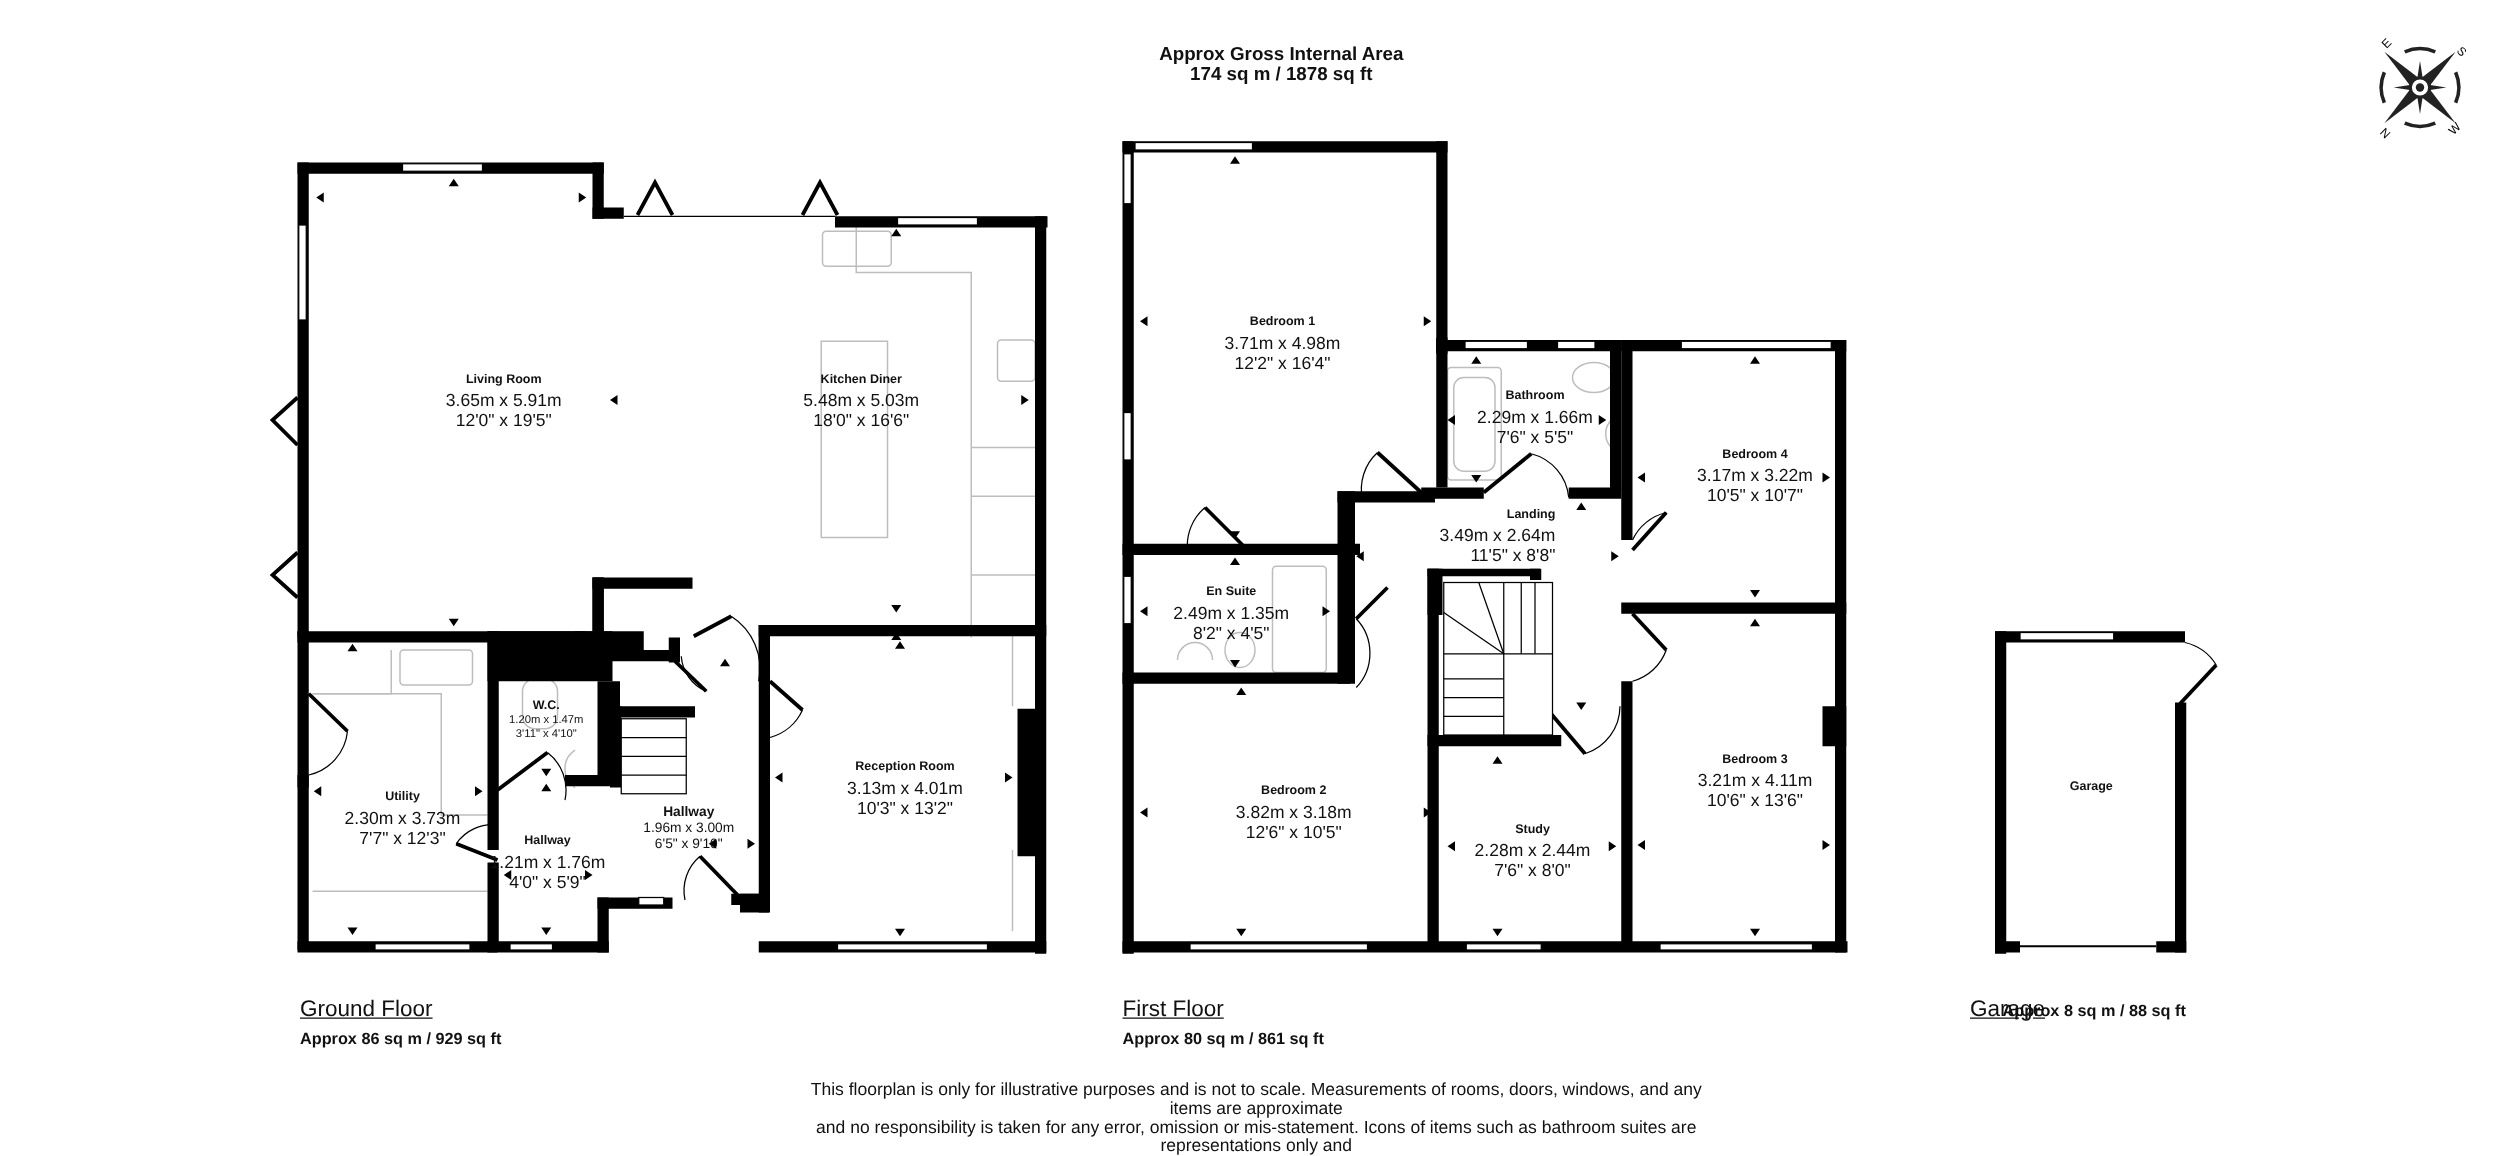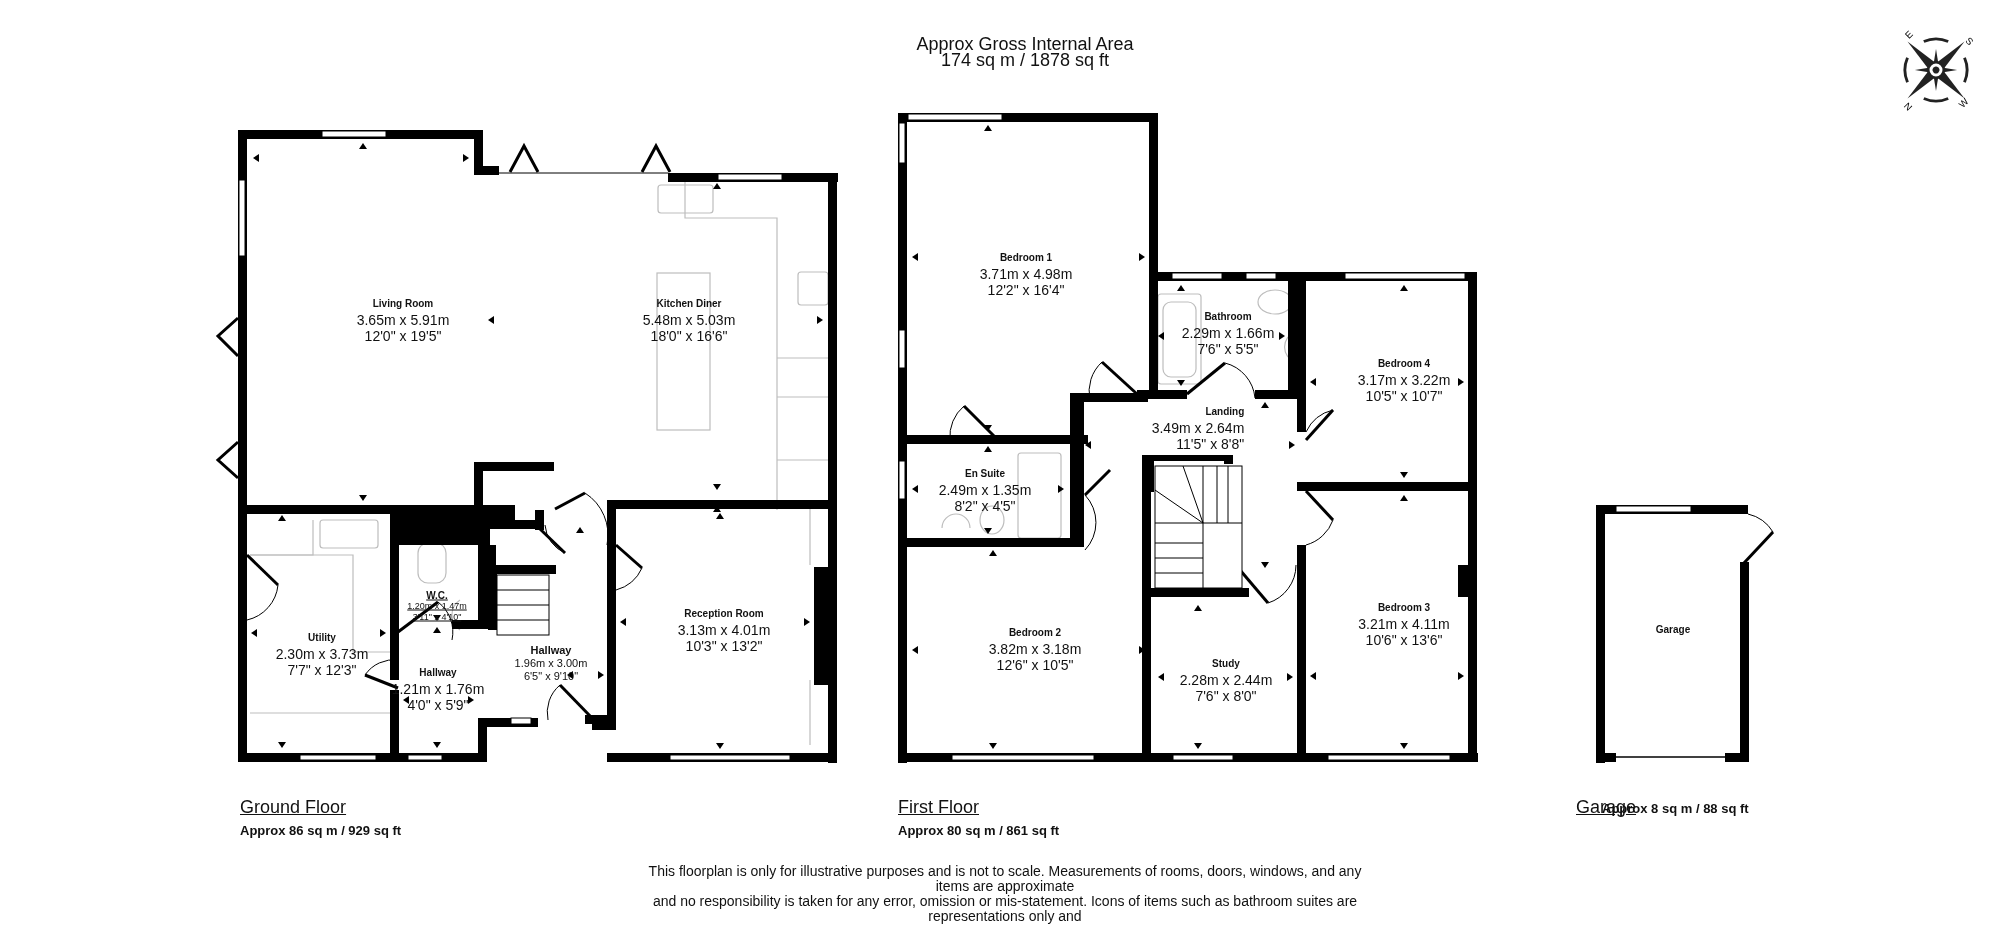--- a/index.html
+++ b/index.html
@@ -1,17 +1,17 @@
 <!DOCTYPE html>
 <html><head>
 <meta charset="utf-8">
 <style>
   html, body { margin: 0; padding: 0; background: #ffffff; }
   body { width: 2000px; height: 925px; position: relative; overflow: hidden; font-family: "Liberation Sans", sans-serif; color: #111; }
-  .gia { position: absolute; left: 850px; top: 36px; width: 350px; text-align: center; font-weight: normal; font-size: 18px; line-height: 16px; }
+  .gia { position: absolute; left: 850px; top: 36px; width: 350px; text-align: center; font-weight: bold; font-size: 15px; line-height: 16px; }
   .compass { position: absolute; left: 1888px; top: 22px; width: 96px; height: 96px; }
   svg.plan { position: absolute; left: 0; top: 0; }
   .room-label { position: absolute; text-align: center; transform: translate(-50%, -50%); white-space: nowrap; line-height: 16px; font-size: 14px; }
   .room-label .name { font-weight: bold; font-size: 10px; }
   .room-label.small { line-height: 11px; font-size: 9px; }
   .room-label.small .name { font-size: 10px; }
   .floor-title { position: absolute; font-size: 18px; text-decoration: underline; }
   .floor-area { position: absolute; font-size: 13px; font-weight: bold; }
   .disclaimer { position: absolute; left: 630px; top: 864px; width: 750px; text-align: center; font-size: 14px; line-height: 15px; }
 </style>
@@ -344,21 +344,21 @@
 <div class="room-label" style="left:689px; top:320px;">
   <div class="name">Kitchen Diner</div>
   <div>5.48m x 5.03m</div>
   <div>18'0" x 16'6"</div>
 </div>
 <div class="room-label" style="left:322px; top:634px;margin-top:20px;">
   <div class="name">Utility</div>
   <div>2.30m x 3.73m</div>
   <div>7'7" x 12'3"</div>
 </div>
-<div class="room-label small" style="left:437px; top:606px;text-decoration:underline;">
+<div class="room-label small" style="left:437px; top:576px;">
   <div class="name">W.C.</div>
   <div>1.20m x 1.47m</div>
   <div>3'11" x 4'10"</div>
 </div>
 <div class="room-label" style="left:438px; top:689px;">
   <div class="name">Hallway</div>
   <div>1.21m x 1.76m</div>
   <div>4'0" x 5'9"</div>
 </div>
 <div class="room-label small" style="left:551px; top:663px; font-size:11px; line-height:13px;">

